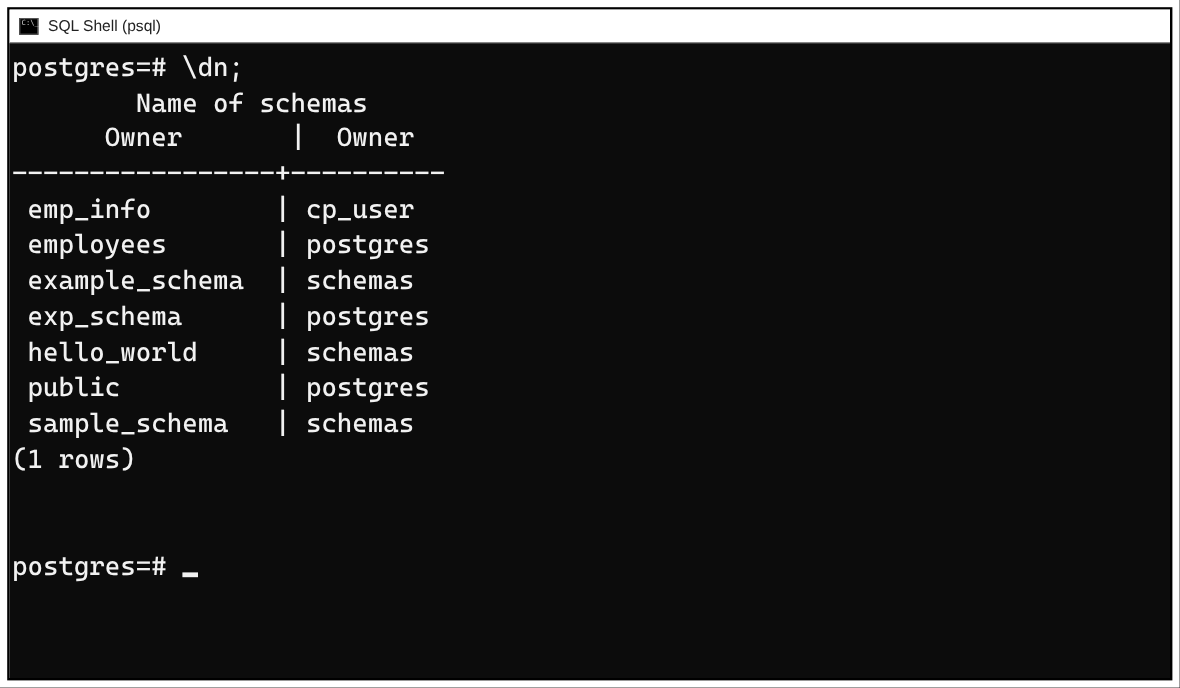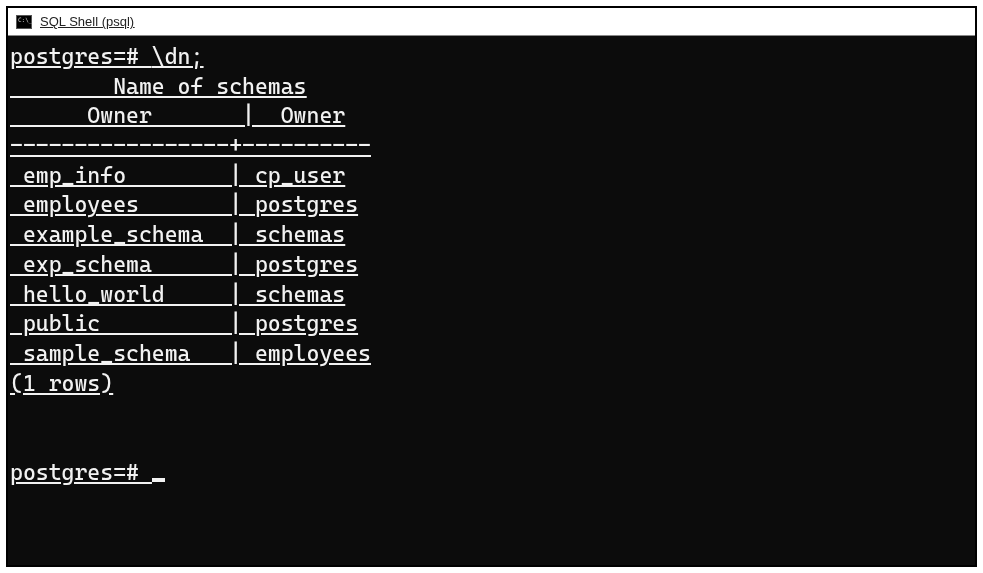--- a/index.html
+++ b/index.html
@@ -1,19 +1,18 @@
 <!DOCTYPE html>
 <html><head>
   <meta charset="utf-8">
   <style>
     * {
       margin: 0;
       padding: 0;
       box-sizing: border-box;
-      text-decoration: underline;
     }
     body {
       background: #fff;
       padding: 6px;
       font-family: -apple-system, BlinkMacSystemFont, "Segoe UI", sans-serif;
     }
     .window {
       border: 2px solid #000;
       width: 971px;
       height: 561px;
@@ -82,19 +81,19 @@
   <div class="terminal"><span>postgres=# </span><span>\dn;</span>
 <span>        Name of schemas</span>
 <span>      Owner       |  Owner</span>
 <span>-----------------+----------</span>
 <span> emp_info        | cp_user</span>
 <span> employees       | postgres</span>
 <span> example_schema  | schemas</span>
 <span> exp_schema      | postgres</span>
 <span> hello_world     | schemas</span>
 <span> public          | postgres</span>
-<span> sample_schema   | employees</span>
+<span> sample_schema   | schemas</span>
 <span>(1 rows)</span>
 
 
 <span>postgres=# </span><span class="cursor"></span>
 </div>
 </div>
 
 </body></html>

